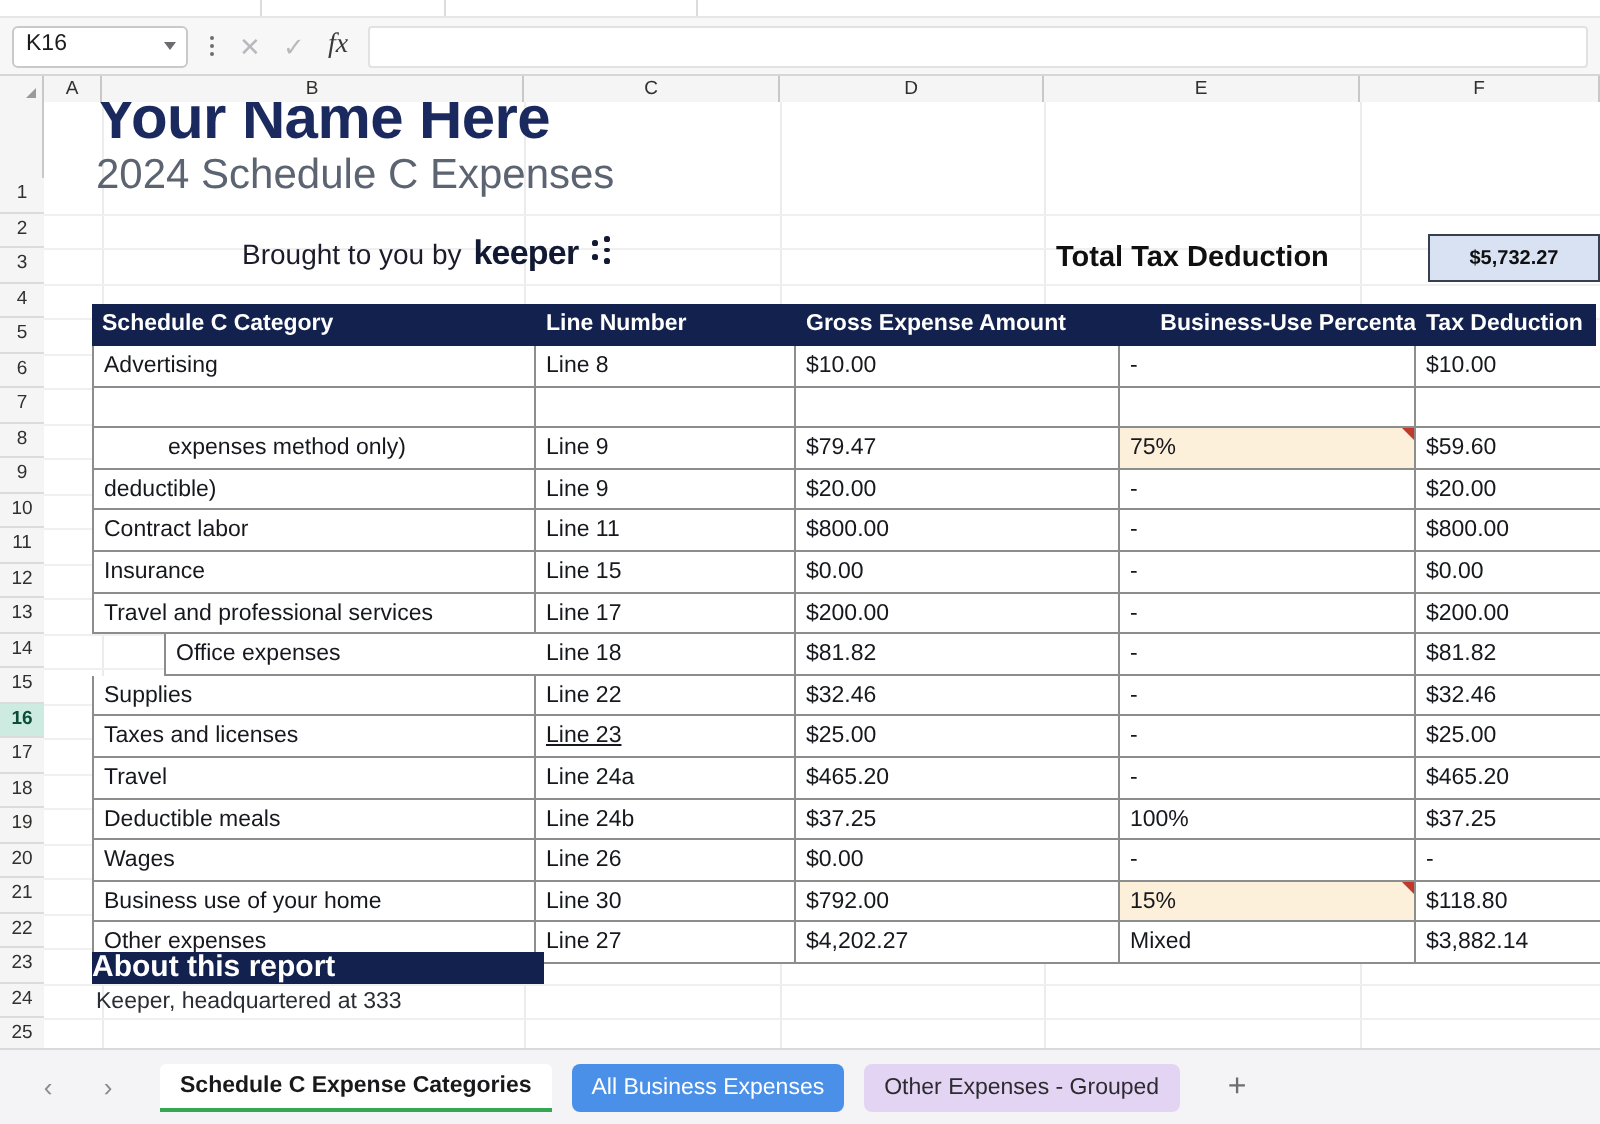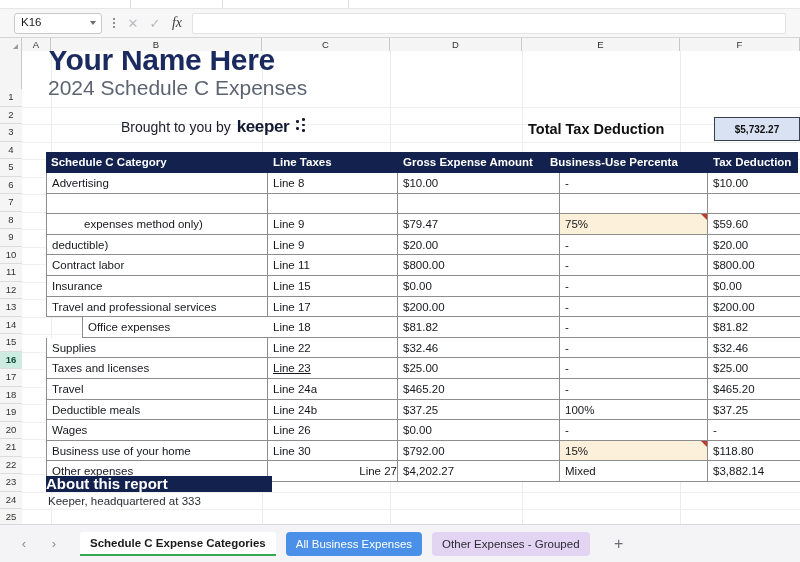--- a/index.html
+++ b/index.html
@@ -19,21 +19,21 @@
     background: #ffffff; border-bottom: 1px solid #e6e6e6;
   }
   .toolbar-sliver .tb-chip {
     position: absolute; top: 0; height: 8px; border-left: 1px solid #dcdcdc;
   }
 
   
   .formula-bar {
     position: absolute; left: 0; top: 9px; width: 800px; height: 29px;
     background: #f7f7f8; border-bottom: 1px solid #d6d6d8;
-    display: flex; align-items: center; padding: 0 8px; gap: 0;
+    display: flex; align-items: center; padding: 0 0; gap: 0;
   }
   .name-box {
     width: 88px; height: 21px; background: #fff;
     border: 1px solid #c9c9cc; border-radius: 3px;
     display: flex; align-items: center; justify-content: space-between;
     padding: 0 4px 0 6px; margin-left: 6px;
     font-size: 11.5px; color: #1b1b1b;
   }
   .name-box .nb-text { line-height: 1; }
   .chev {
@@ -312,23 +312,23 @@
             <i class="d5"></i>
         </span>
       </div>
 
       <div class="total-label" style="left:506px; top:70px; width:186px;">Total Tax Deduction</div>
       <div class="total-cell" style="left:692px; top:66px; width:86px; height:24px;">$5,732.27</div>
 
       <div class="tbl">
         <div class="tbl-head" style="left:24px; top:101px; width:752px; height:31px;">
           <div class="th" style="left:0; width:222px;">Schedule C Category</div>
-          <div class="th" style="left:222px; width:130px;">Line Taxes</div>
+          <div class="th" style="left:222px; width:130px;">Line Number</div>
           <div class="th" style="left:352px; width:162px;">Gross Expense Amount</div>
-          <div class="th" style="left:499px; width:148px;">Business-Use Percenta</div>
+          <div class="th" style="left:514px; width:148px;text-align:right;">Business-Use Percenta</div>
           <div class="th" style="left:662px; width:114px;">Tax Deduction</div>
         </div>
         <div id="tbody">
             <div class="trow" style="left: 24px; top: 122px; width: 752px; height: 20.6px;">
               <div class="td first" style="left: 0px; width: 222px;">Advertising</div>
               <div class="td" style="left: 222px; width: 130px;">Line 8</div>
               <div class="td" style="left: 352px; width: 162px;">$10.00</div>
               <div class="td" style="left: 514px; width: 148px;">-</div>
               <div class="td" style="left: 662px; width: 114px;">$10.00</div>
             </div>
@@ -418,21 +418,21 @@
             </div>
             <div class="trow" style="left: 24px; top: 389.8px; width: 752px; height: 20.6px;">
               <div class="td first" style="left: 0px; width: 222px;">Business use of your home</div>
               <div class="td" style="left: 222px; width: 130px;">Line 30</div>
               <div class="td" style="left: 352px; width: 162px;">$792.00</div>
               <div class="td hl" style="left: 514px; width: 148px;">15%<span class="cmt"></span></div>
               <div class="td" style="left: 662px; width: 114px;">$118.80</div>
             </div>
             <div class="trow" style="left: 24px; top: 410.4px; width: 752px; height: 20.6px;">
               <div class="td first" style="left: 0px; width: 222px;">Other expenses</div>
-              <div class="td" style="left: 222px; width: 130px; text-align: right;">Line 27</div>
+              <div class="td" style="left: 222px; width: 130px;">Line 27</div>
               <div class="td" style="left: 352px; width: 162px;">$4,202.27</div>
               <div class="td" style="left: 514px; width: 148px;">Mixed</div>
               <div class="td" style="left: 662px; width: 114px;">$3,882.14</div>
             </div>
           </div>
       </div>
 
       <div class="band" style="left:24px; top:425px; width:226px; height:16px;">About this report</div>
       <div class="note" style="left:26px; top:444px;">Keeper, headquartered at 333</div>
 

